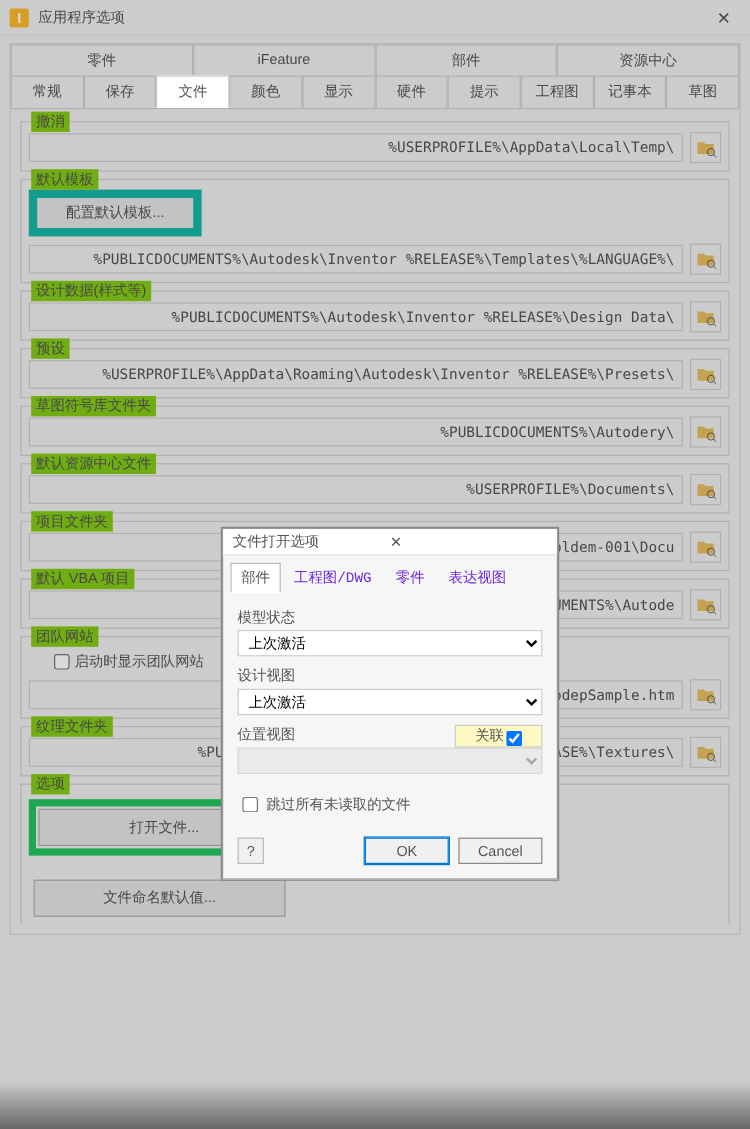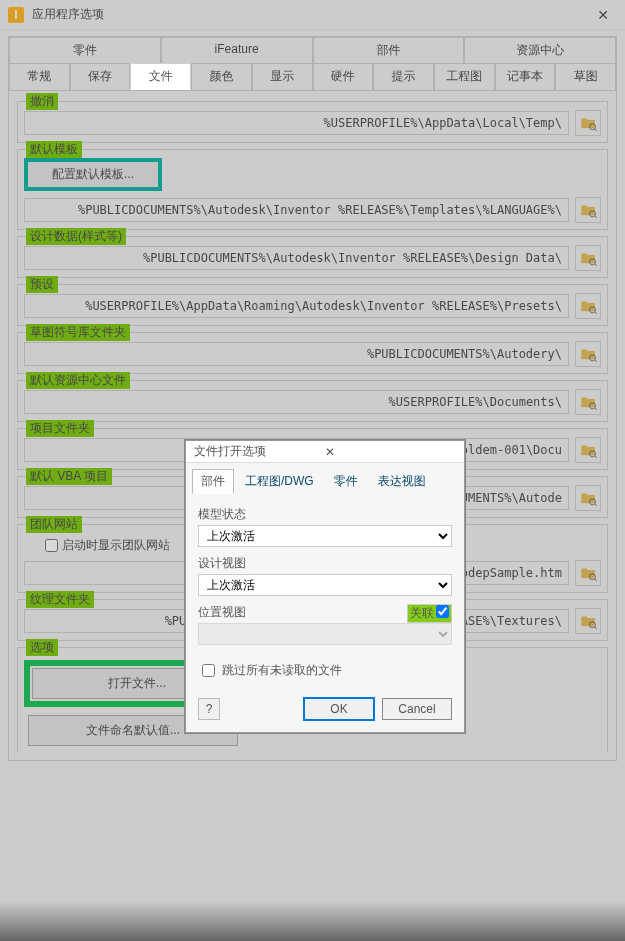--- a/index.html
+++ b/index.html
@@ -14,40 +14,40 @@
   .tabs-row { display:flex; width:100%;}
   .tab { flex:1; text-align:center; padding:4px 0; border:1px solid #d0d0d0; border-bottom:none; background:#f0f0f0; font-size:12px;}
   .tab.active { background:#fff; border-bottom:1px solid #fff; position:relative; z-index:1;}
   .main-area { border-top:1px solid #d0d0d0; background:#f0f0f0; padding:4px 8px 8px 8px;}
   .group { border:1px solid #d0d0d0; margin-top:6px; padding:8px 6px 6px 6px; position:relative;}
   .group-label { position:absolute; top:-9px; left:8px; background:#84cc16; padding:0 4px;}
   .pathrow { display:flex; align-items:center; gap:6px;}
   .pathbox { flex:1; border:1px solid #d0d0d0; background:#f0f0f0; padding:4px 6px; font-family: SimSun, monospace; font-size:12px; height:24px; line-height:14px; overflow:hidden;text-align:right;}
   .browse-btn { width:26px; height:26px; border:1px solid #d0d0d0; background:#f0f0f0; display:flex; align-items:center; justify-content:center;}
   .browse-btn svg { width:18px;height:18px;}
-  .cfg-btn { display:inline-block; padding:4px 24px; border:4px solid #14b8a6; background:#e6e6e6; margin-bottom:6px;}
+  .cfg-btn { display:inline-block; padding:4px 24px; border:7px solid #14b8a6; background:#e6e6e6; margin-bottom:6px;}
   .check-row { display:flex; align-items:center; gap:4px; margin:4px 0 6px 2px;padding-left:19px;}
   .check-row input { margin:0;}
   .opt-btn { display:inline-block; width:210px; text-align:center; padding:6px 0; border:1px solid #b0b0b0; background:#e6e6e6;}
   .opt-highlight { border:6px solid #22c55e; padding:2px; display:inline-block;}
   .bottom-fade { position:absolute; bottom:0; left:0; right:0; height:40px;
      background: linear-gradient(to top, rgba(0,0,0,0.5), rgba(0,0,0,0));}
   
   .modal { position:absolute; top:440px; left:185px; width:280px; background:#f6f6f6; border:1px solid #999; box-shadow:0 0 0 1px #888; z-index:100;}
   .modal-title { background:#fff; padding:2px 8px; display:flex; align-items:center; border-bottom:1px solid #ddd;}
   .modal-title span { flex:1;}
   .modal-tabs { display:flex; padding:6px 6px 0 6px; gap:2px;}
   .mtab { padding:3px 8px; font-size:12px; border:1px solid transparent;}
   .mtab.active { background:#fff; border:1px solid #bbb; border-bottom:1px solid #fff;}
-  .mtab.inactive { color:#0c4a6e;}
+  .mtab.inactive { color:#6d28d9;font-family:Liberation Mono, monospace;}
   .modal-body { padding:4px 12px 8px 12px;}
   .mlabel { margin-top:8px; margin-bottom:2px;}
   .mselect { width:100%; height:22px; border:1px solid #ccc; background:#fff; font-family:inherit; padding:0 4px; font-size:12px;}
   .mselect.disabled { background:#e6e6e6; color:#888;}
-  .assoc { float:right; display:flex; align-items:flex-start; gap:2px; background:#84cc16; border:1px solid #ccc; padding:0 2px;}
+  .assoc { float:right; display:flex; align-items:flex-end; gap:2px; background:#fef9c3; border:1px solid #ccc; padding:0 16px;}
   .assoc input {margin:0;}
   .mcheck-row { display:flex; align-items:center; gap:4px; margin-top:16px;}
   .modal-buttons { display:flex; justify-content:flex-end; align-items:center; gap:8px; padding:10px 12px 12px 12px;}
   .help-btn { width:22px;height:22px; border:1px solid #bbb; display:flex;align-items:center;justify-content:center; background:#f0f0f0; margin-right:auto;}
   .dlg-btn { width:70px; height:22px; border:1px solid #888; background:#f0f0f0; text-align:center; line-height:20px;}
   .dlg-btn.primary { border:1px solid #0078d7; outline:1px solid #0078d7;}
 </style>
 </head>
 <body>
 
@@ -226,21 +226,21 @@
       </div>
     </div>
 
     <div class="group" style="border-bottom:none;">
       <span class="group-label">选项</span>
       <div style="margin-top:4px;">
         <span class="opt-highlight">
           <span class="opt-btn">打开文件...</span>
         </span>
       </div>
-      <div style="margin-top:8px; margin-left:4px;">
+      <div style="margin-top:20px; margin-left:4px;">
         <span class="opt-btn">文件命名默认值...</span>
       </div>
     </div>
 
   </div>
 </div>
 
 <div class="dim-overlay"></div>
 
 <div class="bottom-fade"></div>

